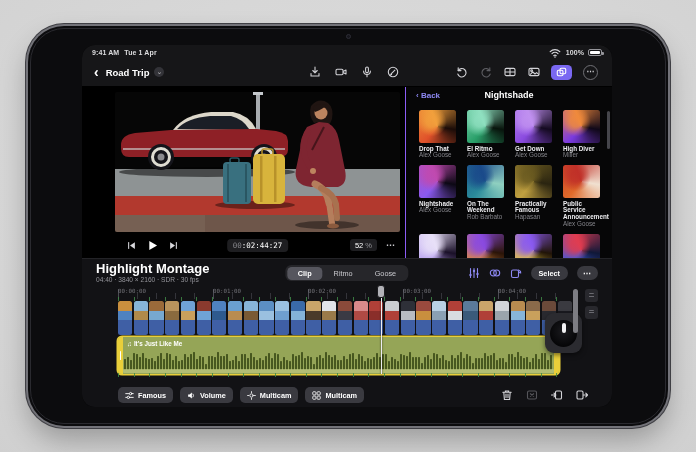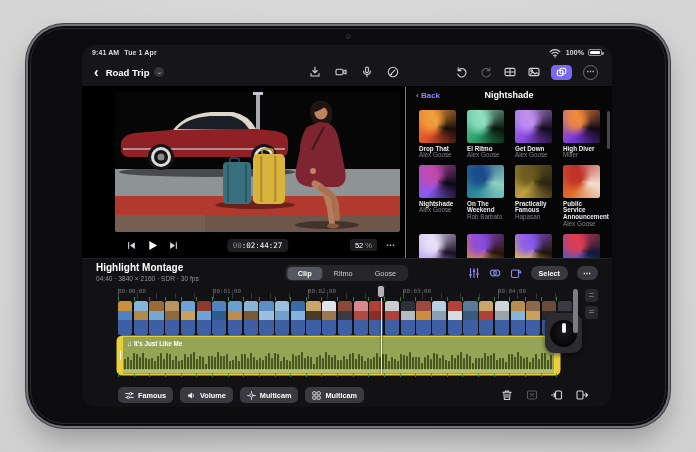--- a/index.html
+++ b/index.html
@@ -65,21 +65,21 @@
   .tiles{display:grid;grid-template-columns:repeat(4,1fr);column-gap:11px;row-gap:6px;padding:5px 12px 0 13px;}
   .tile-cell{min-width:0;}
   .tile-art{height:33px;border-radius:2.5px;}
   .tile-title{margin-top:2.5px;font-size:6.3px;line-height:6.8px;font-weight:700;color:#ededf0;}
   .tile-artist{font-size:6.3px;line-height:6.8px;color:#85858b;}
   .br-scroll{position:absolute;right:2.5px;top:24px;width:3px;height:38px;border-radius:2px;background:#45454b;}
   
   .timeline{height:149px;background:#121215;border-top:1px solid #232327;display:flex;flex-direction:column;}
   .tl-header{height:26px;display:flex;align-items:center;padding:2px 14px 0 14px;position:relative;}
   .tl-titlebox{line-height:1;}
-  .tl-proj{font-size:10px;font-weight:700;color:#fff;}
+  .tl-proj{font-size:13px;font-weight:700;color:#fff;}
   .tl-meta{margin-top:2.5px;font-size:6.6px;color:#94949a;}
   .seg{position:absolute;left:50%;transform:translateX(-50%);display:flex;background:#26262a;border-radius:6px;
     padding:1.5px;height:16px;align-items:stretch;}
   .seg button{all:unset;font-size:7.3px;color:#c9c9ce;padding:2px 11px;border-radius:4.5px;display:flex;align-items:center;
     font-family:inherit;}
   .seg button.sel{background:#56565e;color:#fff;font-weight:700;}
   .tl-right{margin-left:auto;display:flex;align-items:center;gap:9px;color:var(--accent2,#8d88f2);}
   .tl-right svg{width:12px;height:12px;display:block;}
   .pill{background:#39393f;border-radius:8px;height:14px;display:flex;align-items:center;padding:0 8px;
     font-size:7.3px;color:#fff;font-weight:600;}

